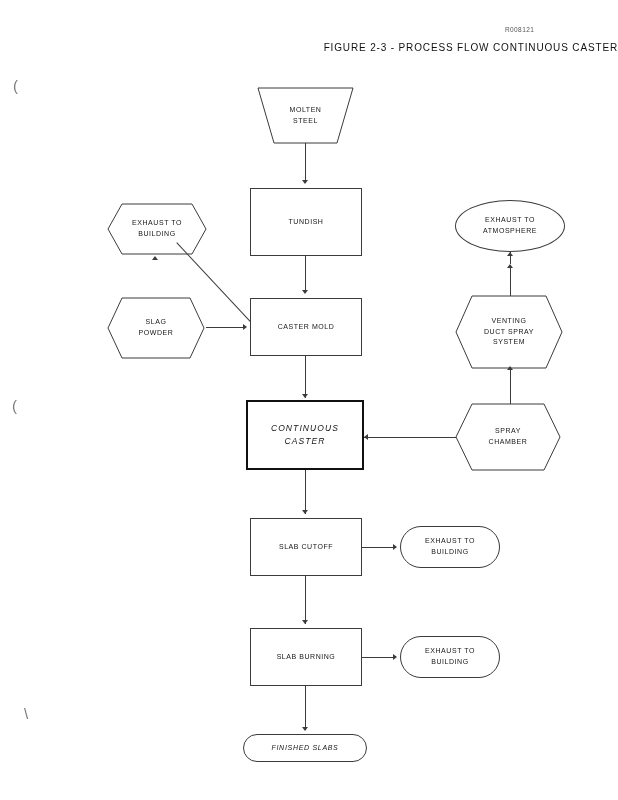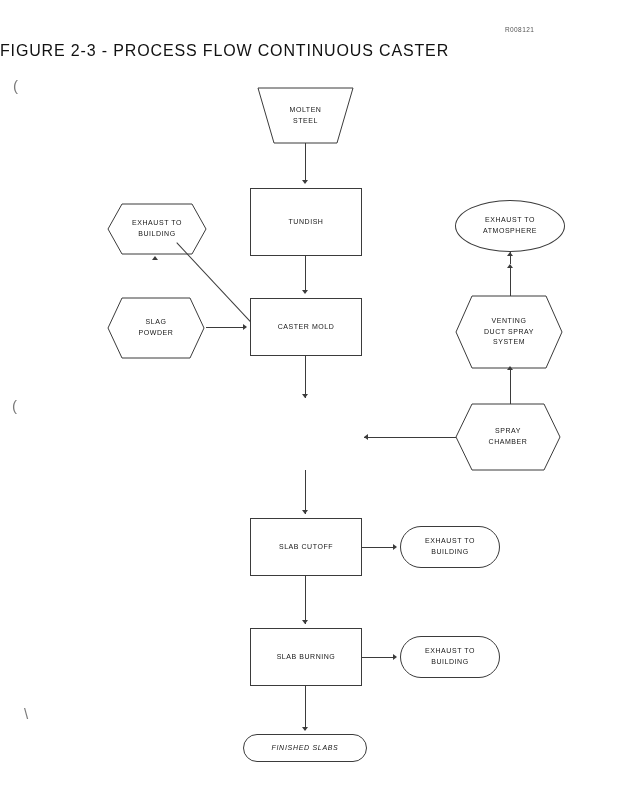--- a/index.html
+++ b/index.html
@@ -4,22 +4,22 @@
 <style>
   html,body{margin:0;padding:0;background:#fff;}
   body{width:618px;height:800px;position:relative;overflow:hidden;
        font-family:"Liberation Sans","DejaVu Sans",sans-serif;color:#1a1a1a;}
 
   .page{position:absolute;inset:0;}
 
   
   .doc-stamp{position:absolute;left:505px;top:26px;font-size:6.5px;
              letter-spacing:0.4px;color:#555;}
-  .fig-title{position:absolute;left:0;right:0;top:42px;text-align:left;
-             font-size:16px;letter-spacing:0.85px;color:#111;}
+  .fig-title{position:absolute;left:0;right:0;top:42px;text-align:right;
+             font-size:10px;letter-spacing:0.85px;color:#111;}
 
   
   .artifact{position:absolute;color:#7a7a7a;font-size:15px;line-height:1;}
 
   
   .node{position:absolute;box-sizing:border-box;display:flex;
         align-items:center;justify-content:center;text-align:center;
         font-size:7px;letter-spacing:0.55px;line-height:1.55;color:#151515;
         padding:2px 3px;}
   .node .lbl{display:block;}
@@ -105,20 +105,24 @@
   <div class="node rect" style="left:250px;top:298px;width:112px;height:58px;">
     <span class="lbl" style="white-space:pre-line;">CASTER MOLD</span>
   </div>
 
   <div class="node" style="left:456px;top:296px;width:106px;height:72px;">
     <span class="lbl" style="white-space:pre-line;">VENTING
 DUCT SPRAY
 SYSTEM</span>
   </div>
 
+  <div class="node rect rect-bold" style="left:246px;top:400px;width:118px;height:70px;">
+    <span class="lbl" style="white-space:pre-line;">CONTINUOUS
+CASTER</span>
+  </div>
 
   <div class="node" style="left:456px;top:404px;width:104px;height:66px;">
     <span class="lbl" style="white-space:pre-line;">SPRAY
 CHAMBER</span>
   </div>
 
   <div class="node rect" style="left:250px;top:518px;width:112px;height:58px;">
     <span class="lbl" style="white-space:pre-line;">SLAB CUTOFF</span>
   </div>
 

